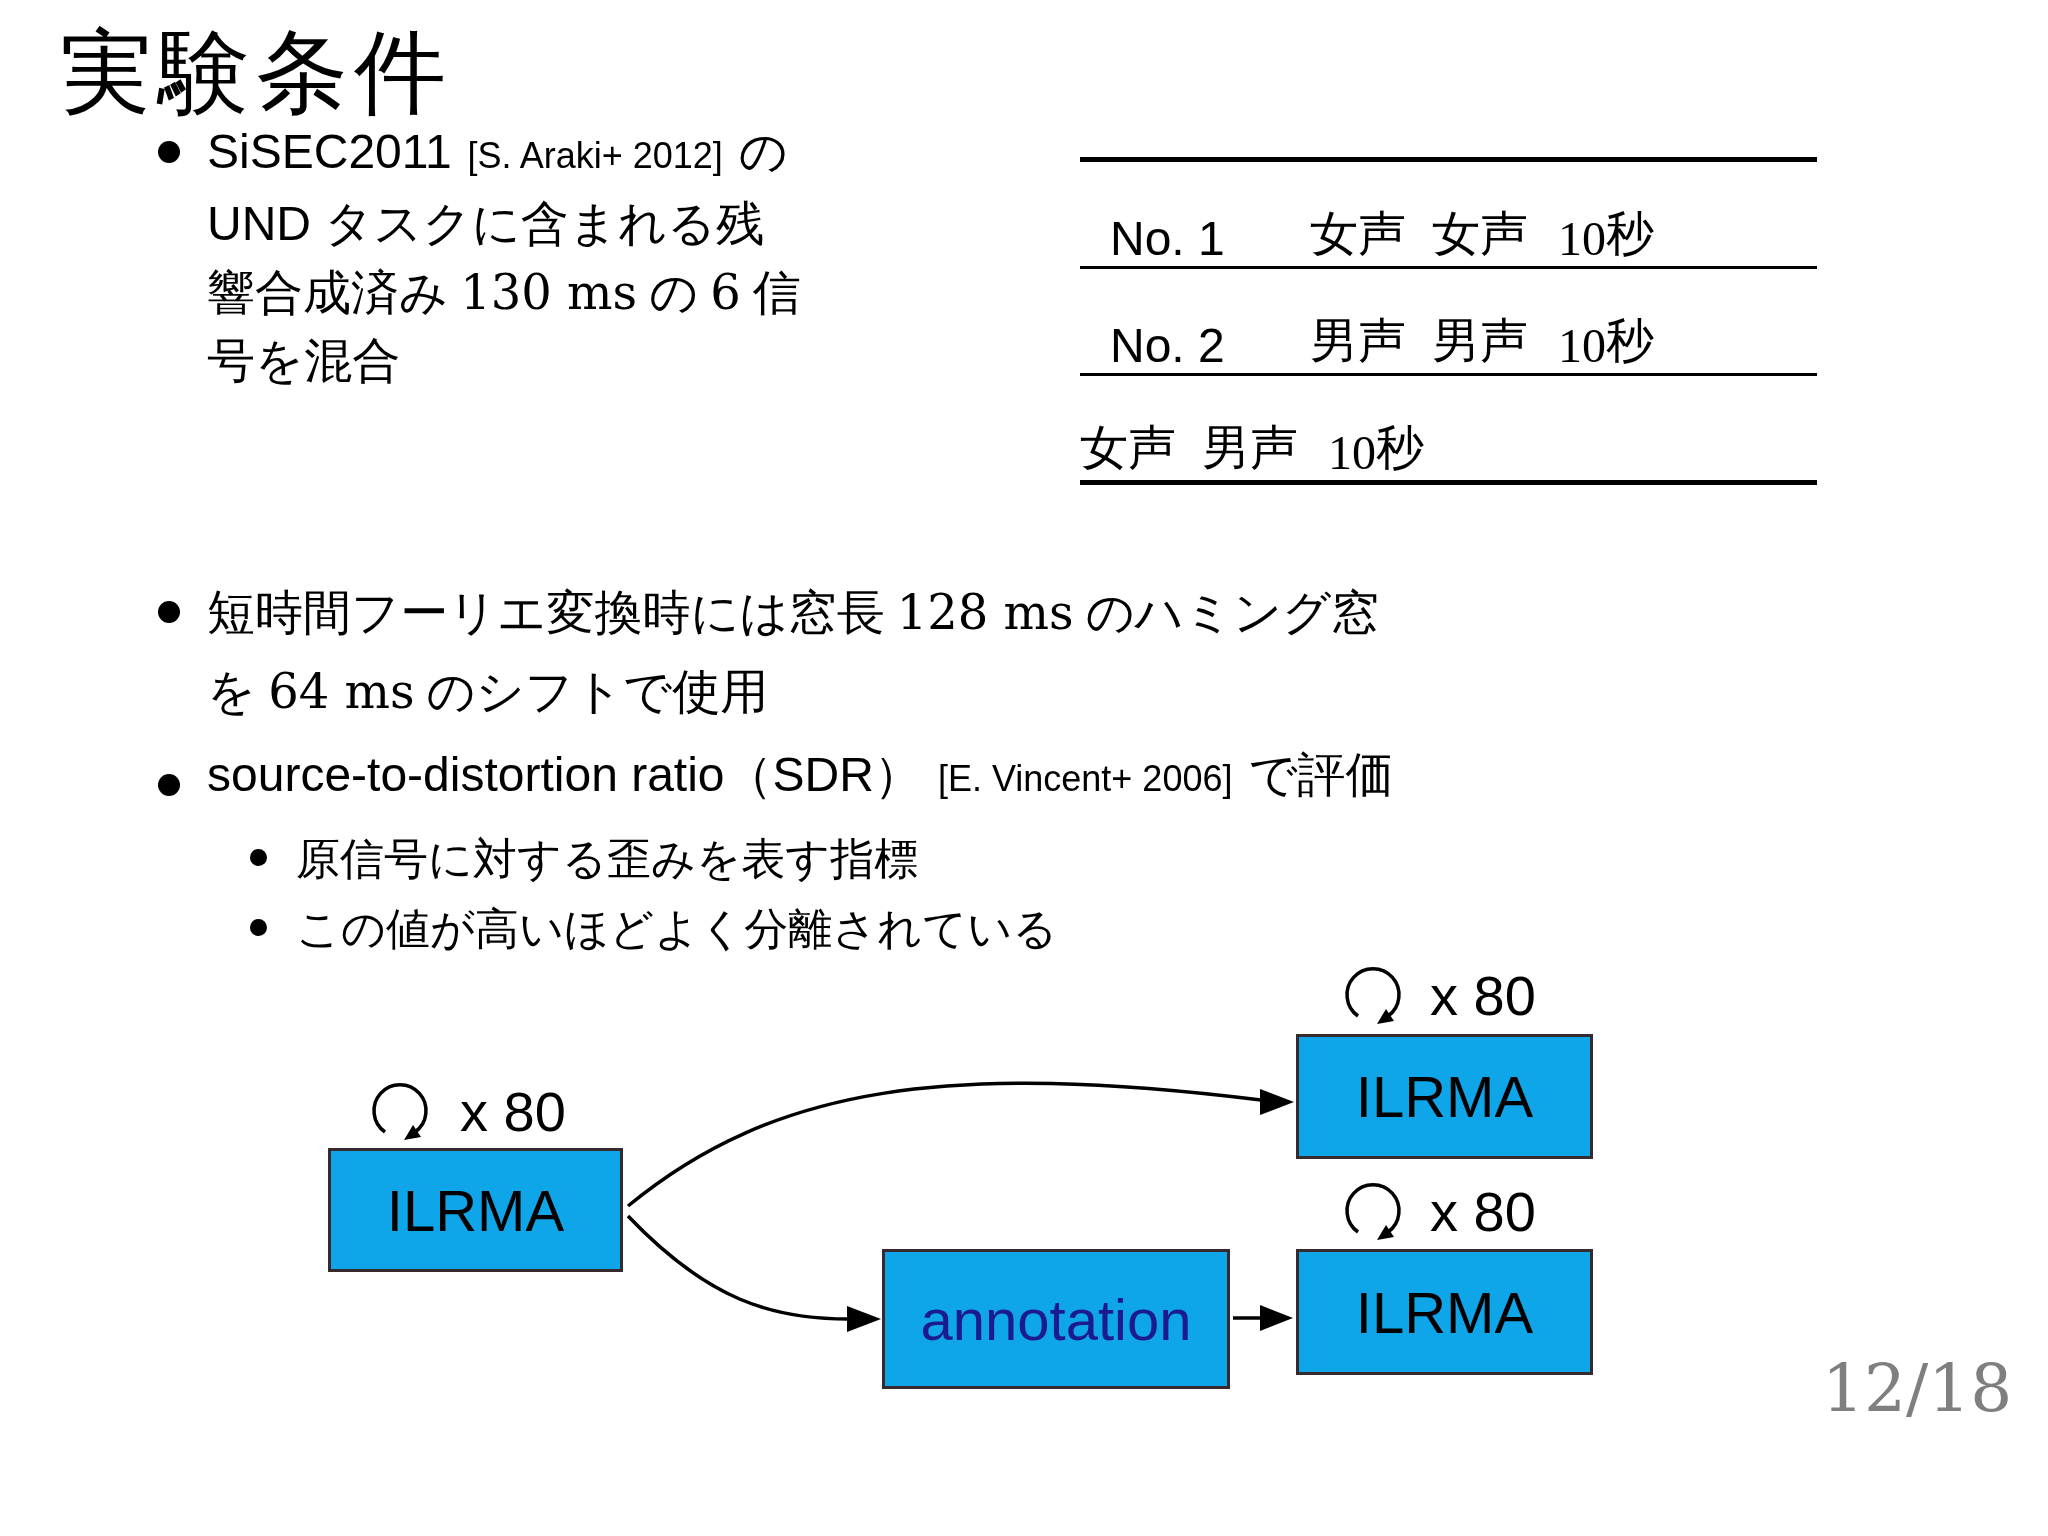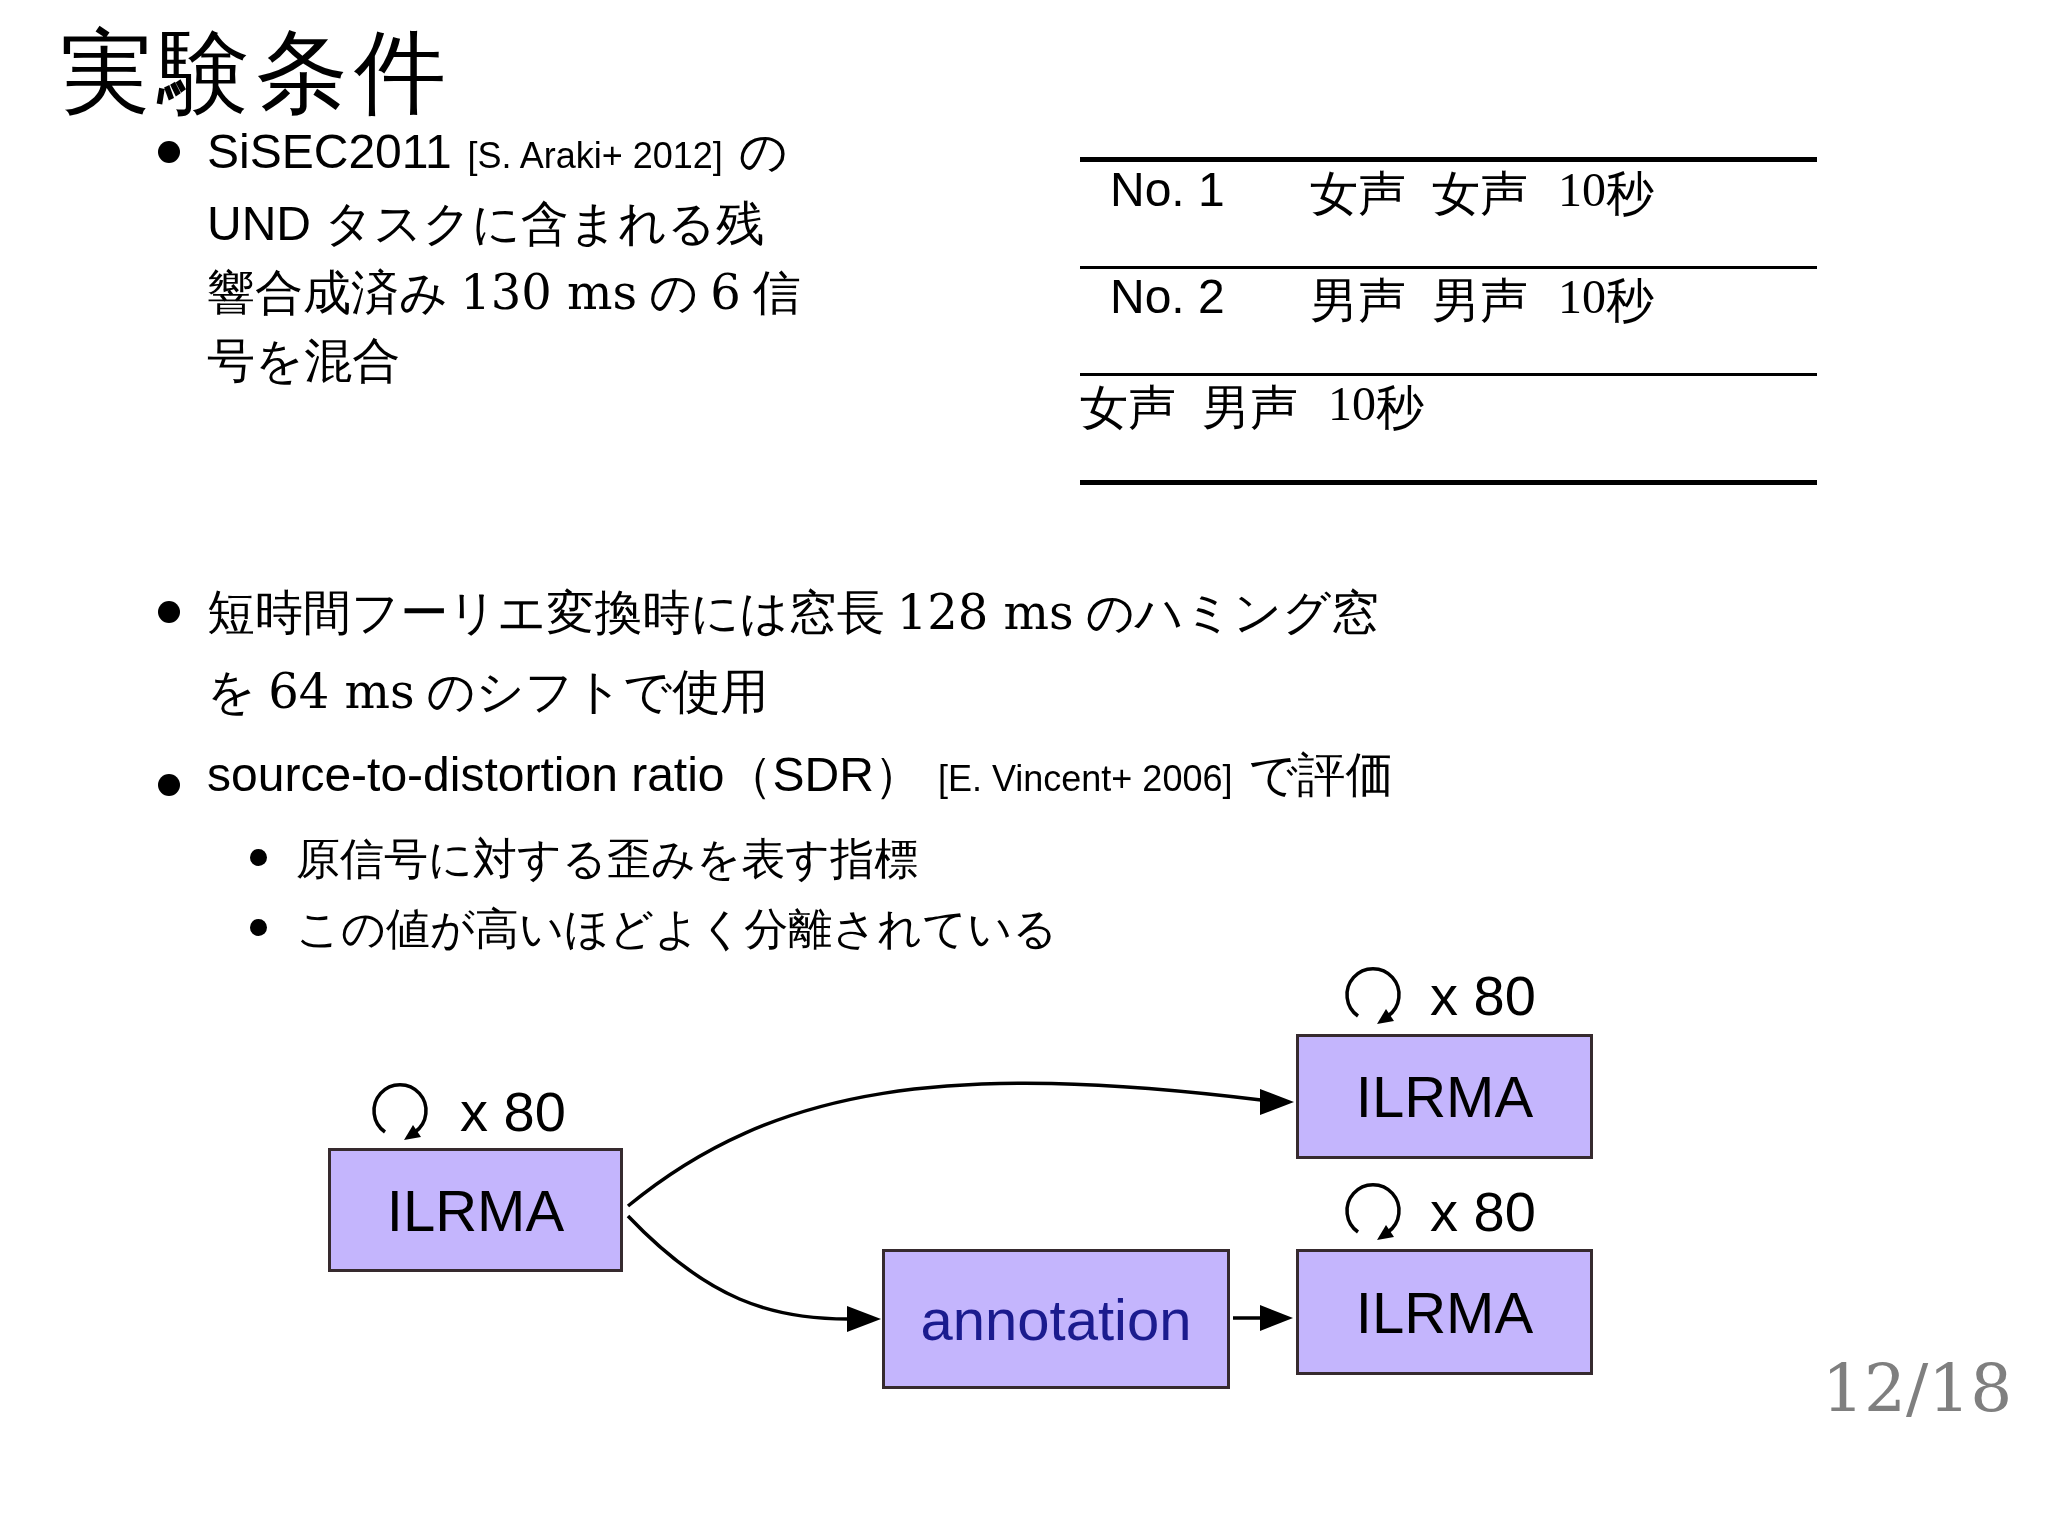--- a/index.html
+++ b/index.html
@@ -22,30 +22,30 @@
   #b3 { left:207px; top:742px; line-height:66px; }
   .sub { position:absolute; left:296px; font-size:44px; line-height:60px; white-space:nowrap; }
   .num  { font-family:"DejaVu Serif", serif; margin:0 12px; }
   .cite { font-size:36px; margin-left:16px; }
   .tail { margin-left:16px; }
   
   .exp-table {
     position:absolute; left:1080px; top:157px; width:737px;
     border-top:5px solid #000; border-bottom:5px solid #000;
   }
-  .exp-row { height:104px; display:flex; align-items:flex-start; font-size:48px; white-space:nowrap; }
+  .exp-row { height:104px; display:flex; align-items:flex-end; font-size:48px; white-space:nowrap; }
   .exp-row + .exp-row { border-top:3px solid #000; }
   .c-no { width:230px; padding-left:30px; box-sizing:border-box; }
   .c-v1 { margin-right:26px; }
   .c-v2 { margin-right:30px; }
   .c-dn { font-family:Liberation Serif, serif; }
   
   .dg-svg { position:absolute; left:0; top:0; width:2048px; height:1536px; }
   .dbox {
-    position:absolute; box-sizing:border-box; border:3px solid #362a2e; background:#c4b5fd;
+    position:absolute; box-sizing:border-box; border:3px solid #362a2e; background:#0ea5e9;
     display:flex; align-items:center; justify-content:center; font-size:58px;
   }
   #box1  { left:328px;  top:1148px; width:295px; height:124px; }
   #box2  { left:1296px; top:1034px; width:297px; height:125px; }
   #box3  { left:1296px; top:1249px; width:297px; height:126px; }
   #annot { left:882px;  top:1249px; width:348px; height:140px; color:#1b1b8e; }
   .loop-label { position:absolute; font-size:56px; line-height:56px; white-space:nowrap; }
   #ll1 { left:460px;  top:1084px; }
   #ll2 { left:1430px; top:968px; }
   #ll3 { left:1430px; top:1184px; }

